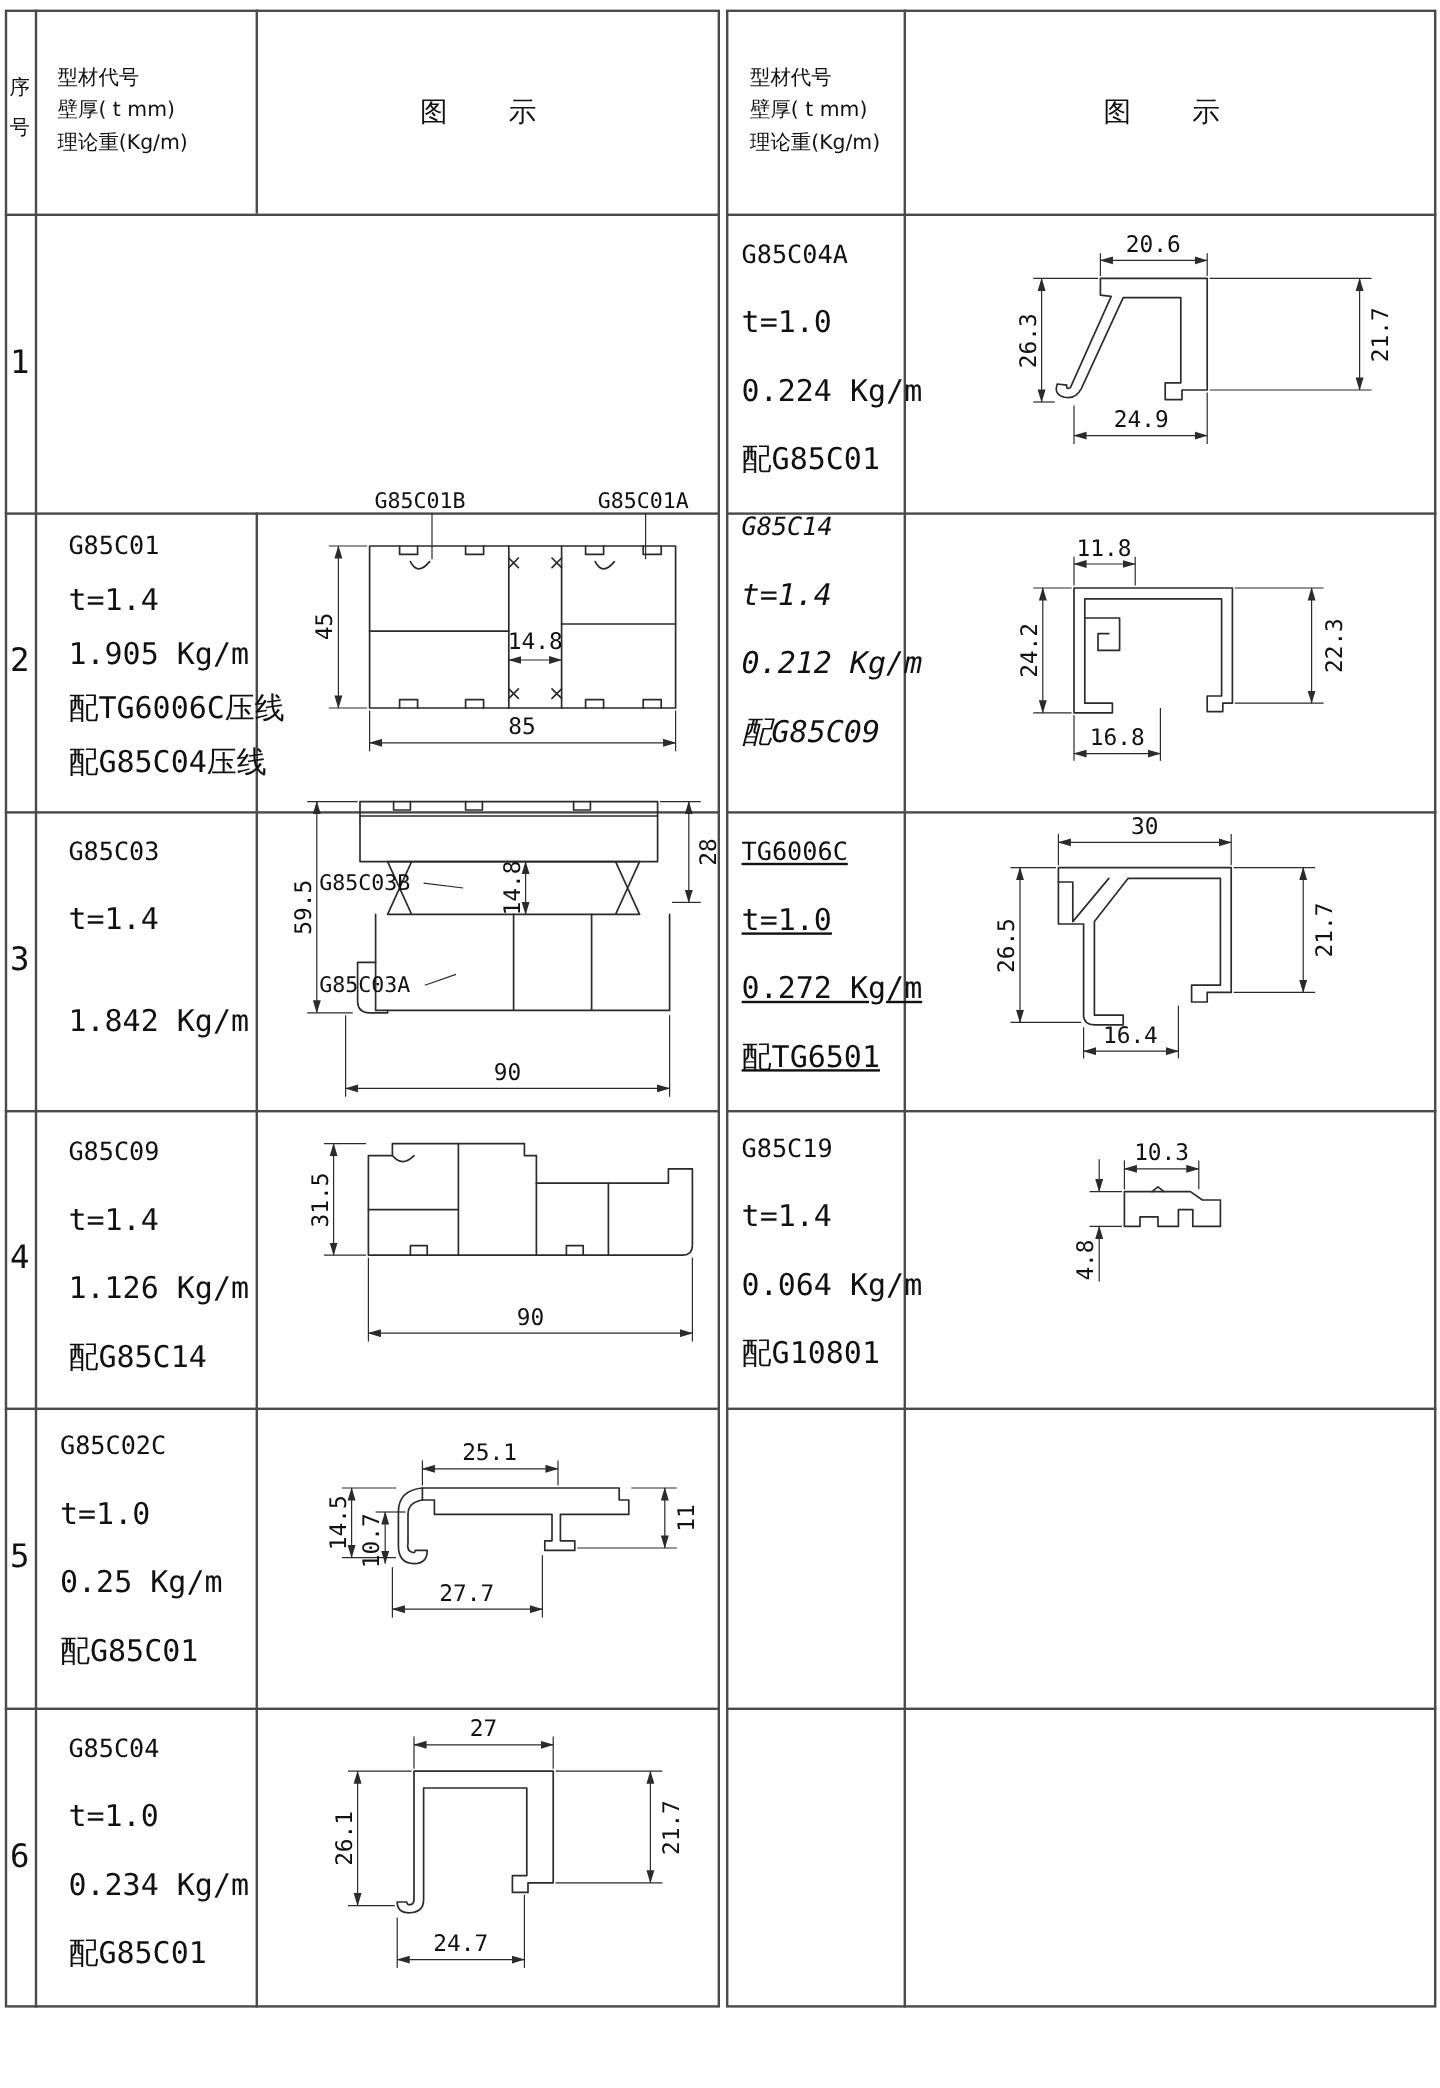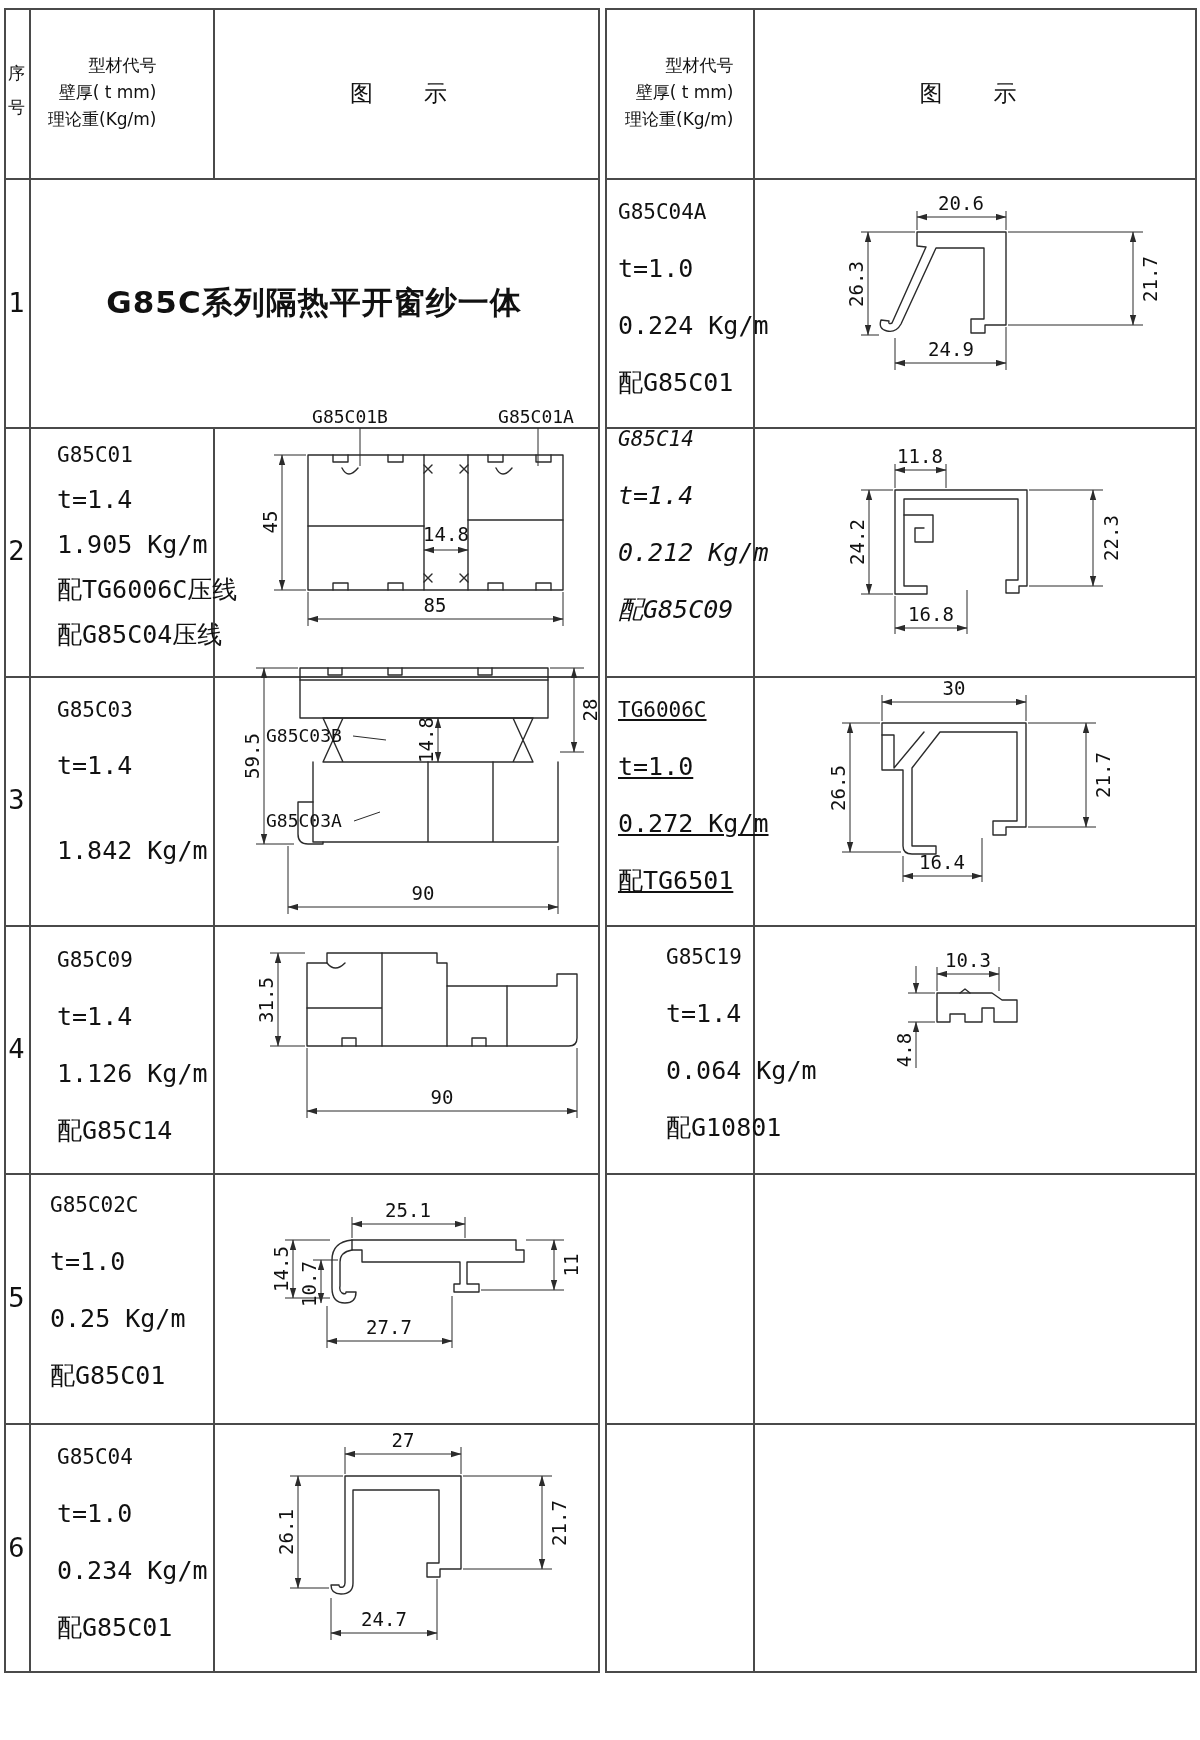--- a/index.html
+++ b/index.html
@@ -1,21 +1,21 @@
 <!DOCTYPE html>
 <html><head>
 <meta charset="utf-8">
 <style>
   html,body{margin:0;padding:0;background:#ffffff;}
   .page{position:relative;width:1200px;height:1740px;background:#fff;overflow:hidden;
         font-family:"DejaVu Sans",sans-serif;color:#111;}
   .box{position:absolute;border:2px solid #4a4a4a;box-sizing:border-box;}
   .hl{position:absolute;height:2px;background:#4a4a4a;}
   .vl{position:absolute;width:2px;background:#4a4a4a;}
-  .multiline{white-space:pre-line;text-align:right;}
+  .multiline{white-space:pre-line;}
   .seqhead{position:absolute;left:4px;top:56px;width:25px;text-align:center;
            font-size:17px;line-height:34px;}
   .infohead{position:absolute;font-size:17px;line-height:27px;}
   .diaghead{position:absolute;text-align:center;font-size:23px;letter-spacing:14px;font-weight:500;}
   .rownum{position:absolute;left:4px;width:25px;text-align:center;font-size:27px;
           font-family:"DejaVu Sans Mono",monospace;}
   .title{position:absolute;left:30px;top:282px;width:568px;text-align:center;
          font-size:31px;font-weight:600;letter-spacing:1px;}
   .txtcell{position:absolute;}
   .txtcell div{height:24px;line-height:24px;margin-bottom:33px;font-size:25px;
@@ -75,21 +75,20 @@
 理论重(Kg/m)</div>
   <div class="diaghead" style="left:753px;top:78px;width:444px;">图　示</div>
 
   <div class="rownum" style="top:287px;">1</div>
   <div class="rownum" style="top:535px;">2</div>
   <div class="rownum" style="top:784px;">3</div>
   <div class="rownum" style="top:1033px;">4</div>
   <div class="rownum" style="top:1282px;">5</div>
   <div class="rownum" style="top:1532px;">6</div>
 
-  <div class="title">G85C系列隔热平开窗纱一体</div>
 
   <div class="txtcell tight" style="left:57px;top:443px;">
     <div class="code">G85C01</div>
     <div>t=1.4</div>
     <div>1.905 Kg/m</div>
     <div>配TG6006C压线</div>
     <div>配G85C04压线</div>
   </div>
 
   <div class="txtcell" style="left:57px;top:698px;">
@@ -133,21 +132,21 @@
     <div>配G85C09</div>
   </div>
 
   <div class="txtcell" style="left:618px;top:698px;text-decoration:underline;">
     <div class="code">TG6006C</div>
     <div>t=1.0</div>
     <div>0.272 Kg/m</div>
     <div>配TG6501</div>
   </div>
 
-  <div class="txtcell" style="left:618px;top:945px;margin-left:48px;">
+  <div class="txtcell" style="left:618px;top:945px;">
     <div class="code">G85C19</div>
     <div>t=1.4</div>
     <div>0.064 Kg/m</div>
     <div>配G10801</div>
   </div>
 
   <svg style="left:765px;top:192px;" width="430" height="195" viewBox="0 0 430 195">
     <path class="d-p" d="M152,54 L152,40 L241,40 L241,133 L220,133 L220,141 L206,141 L206,127 L219,127 L219,56 L171,56 L136,132 Q131,141 122,139 Q113,137 116,128 L124,129 Q123,133 127,131 L161,55 Z"></path>
     <line class="d-l" x1="152" y1="38" x2="152" y2="19"></line>
       <line class="d-l" x1="241" y1="38" x2="241" y2="19"></line>

